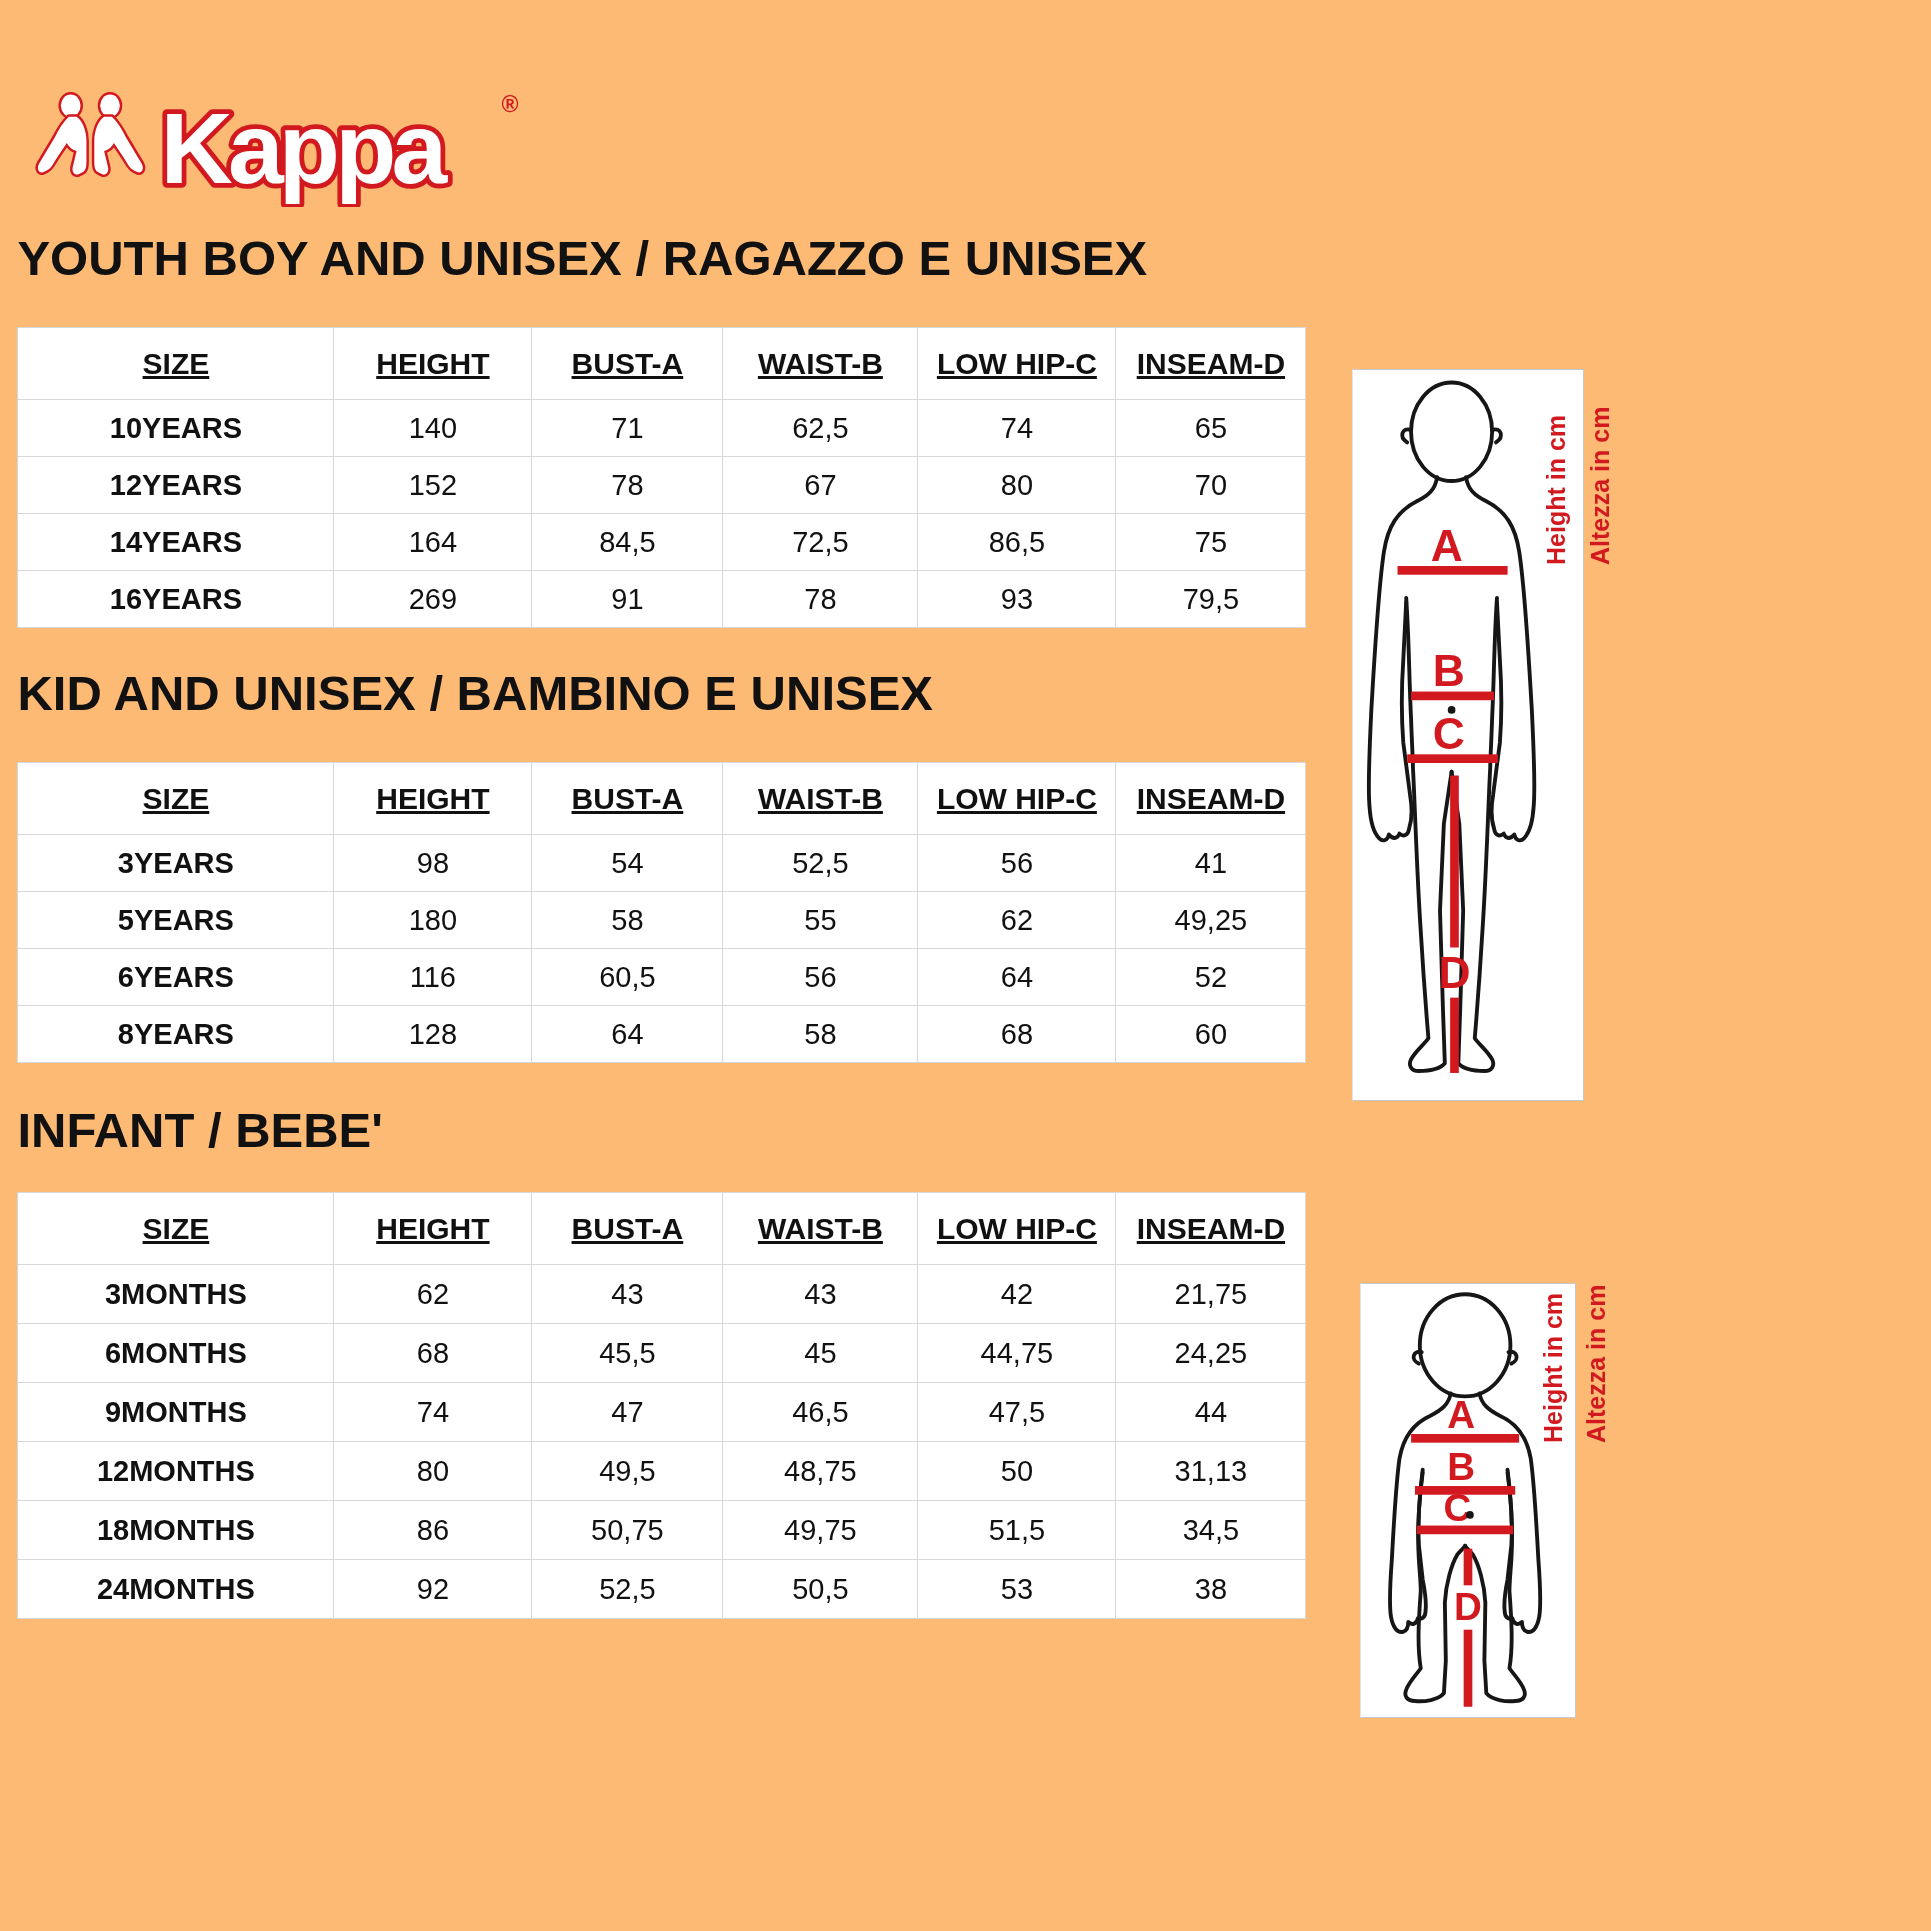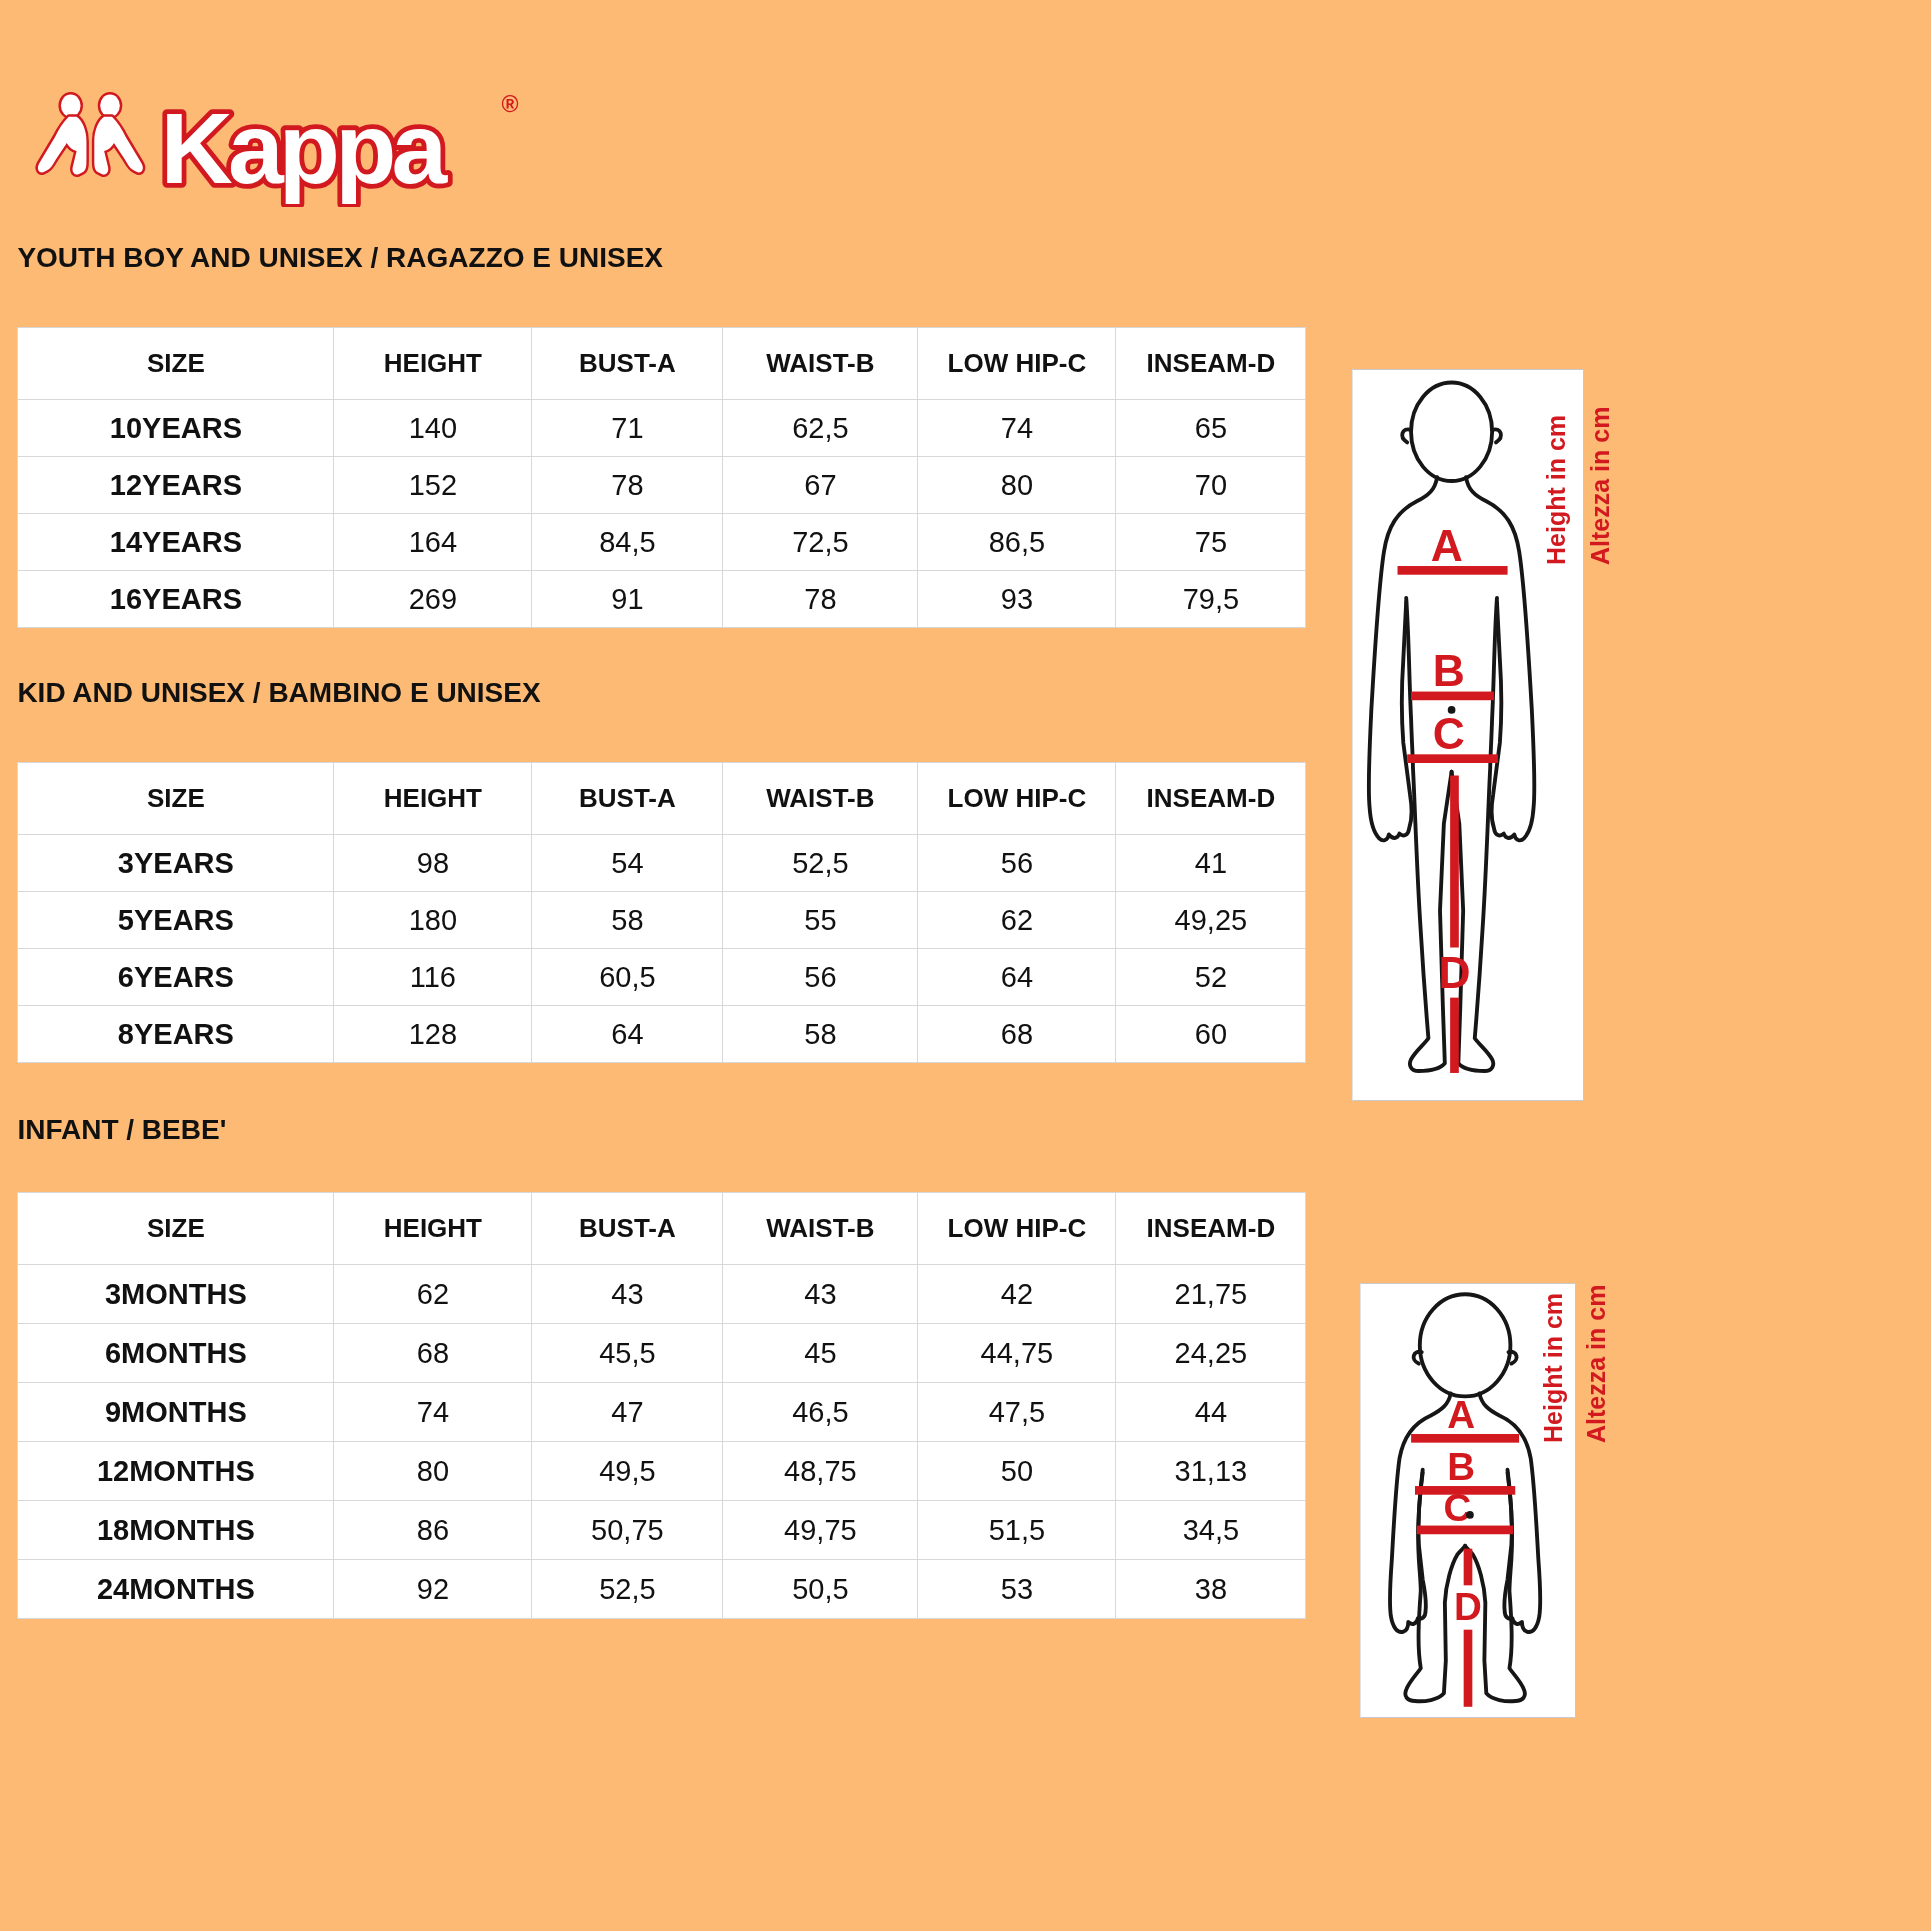--- a/index.html
+++ b/index.html
@@ -14,35 +14,35 @@
     font-family:"Liberation Sans", sans-serif; font-weight:bold; font-size:104px;
     letter-spacing:-5px; fill:#ffffff; stroke:#d2191f; stroke-width:10;
     paint-order:stroke; stroke-linejoin:round;
   }
   .kappa-reg { font-size:24px; fill:#d2191f; font-weight:bold; }
   .omino { fill:#ffffff; stroke:#d2191f; stroke-width:5; paint-order:stroke; stroke-linejoin:round; }
 
   
   .content { position:absolute; left:17.4px; top:237px; width:1288px; }
   .section-title {
-    margin:0; font-size:28px; font-weight:bold; letter-spacing:0px; color:#111111;
+    margin:0; font-size:49px; font-weight:bold; letter-spacing:0px; color:#111111;
     line-height:42px; white-space:nowrap;
   }
   .t-youth  { margin-top:48px; }
   .title-kid { margin-top:44px; }
   .t-kid    { margin-top:48px; }
   .title-infant { margin-top:46px; }
   .t-infant { margin-top:41px; }
 
   table.size-table { border-collapse:collapse; width:1288px; table-layout:fixed; }
   table.size-table th, table.size-table td {
     border:1.9px solid #d8d8db; text-align:center; vertical-align:middle;
     background:#ffffff; padding:0;
   }
-  table.size-table th { height:71px; font-size:26px; font-weight:bold; }
+  table.size-table th { height:71px; font-size:30px; font-weight:bold;text-decoration:underline; }
   table.size-table td { height:56px; font-size:29px; font-weight:normal; }
   table.t-infant td { height:58px; }
   table.size-table td.size { font-weight:bold; }
 
   
   .figure-box {
     position:absolute; background:#ffffff;
     border-top:1.9px solid #c9c9cd; border-right:1.9px solid #c9c9cd;
     border-bottom:1.9px solid #c9c9cd; border-left:1.9px solid #e3e3e6;
   }

